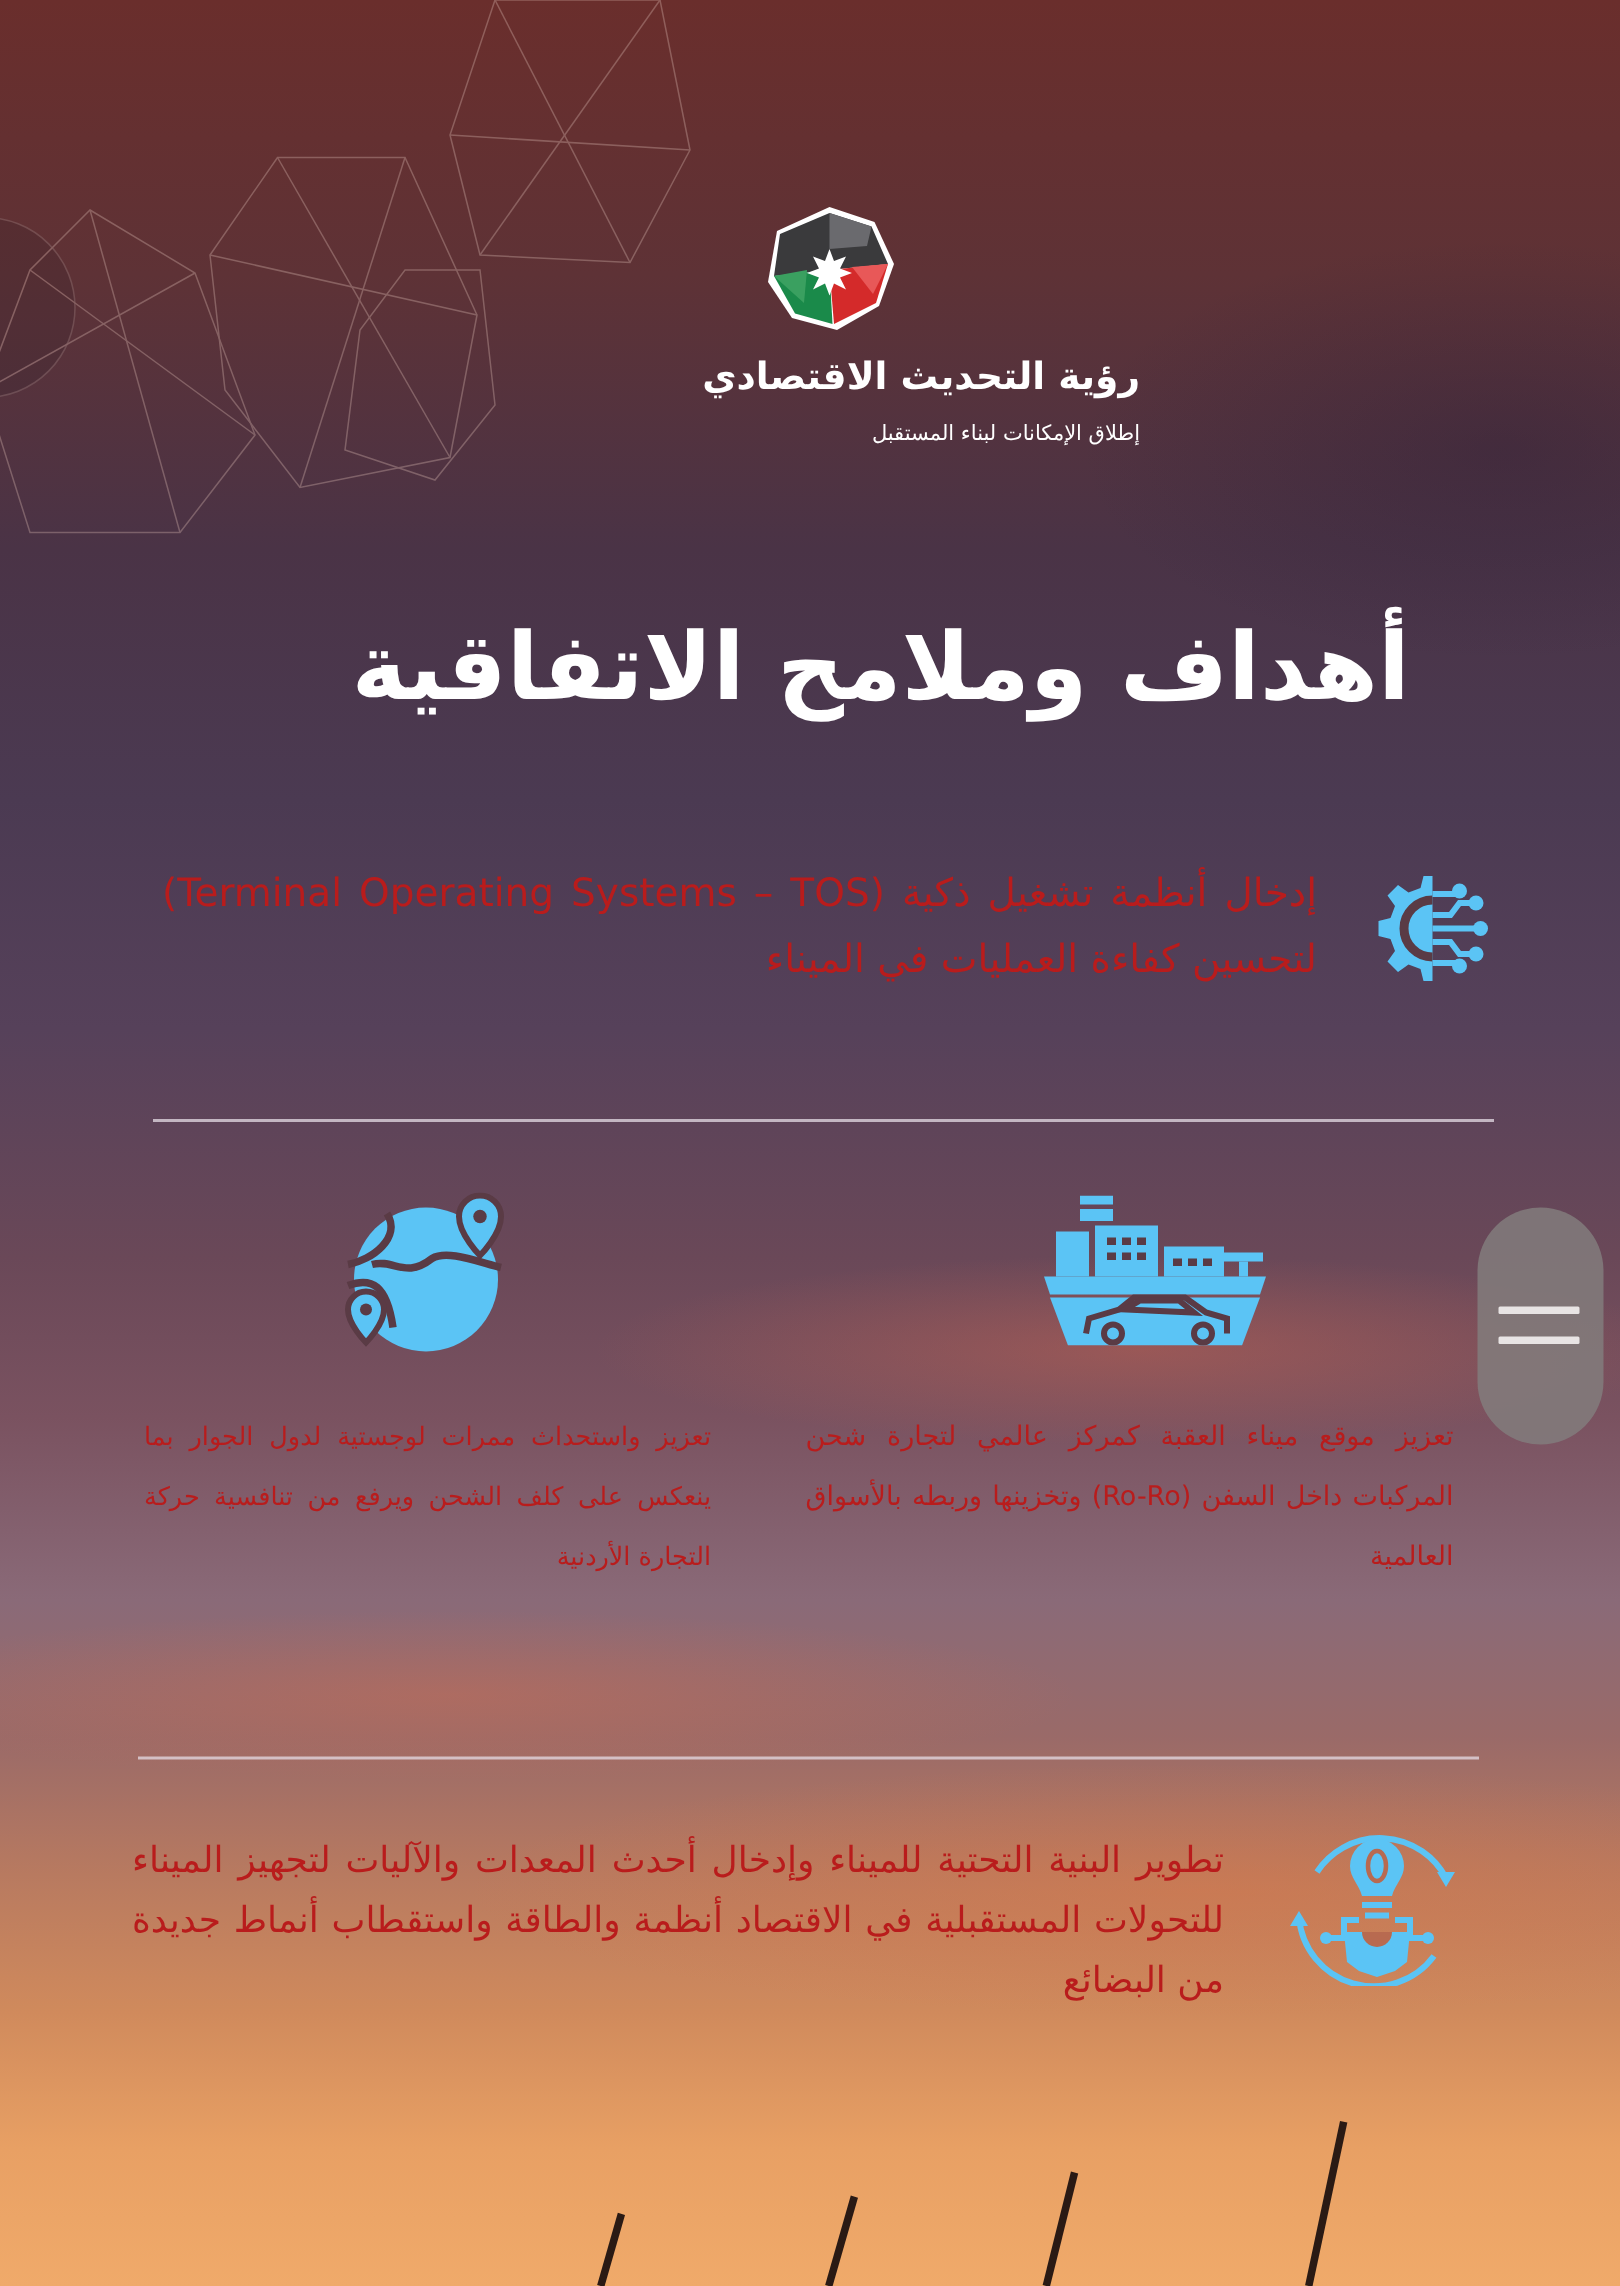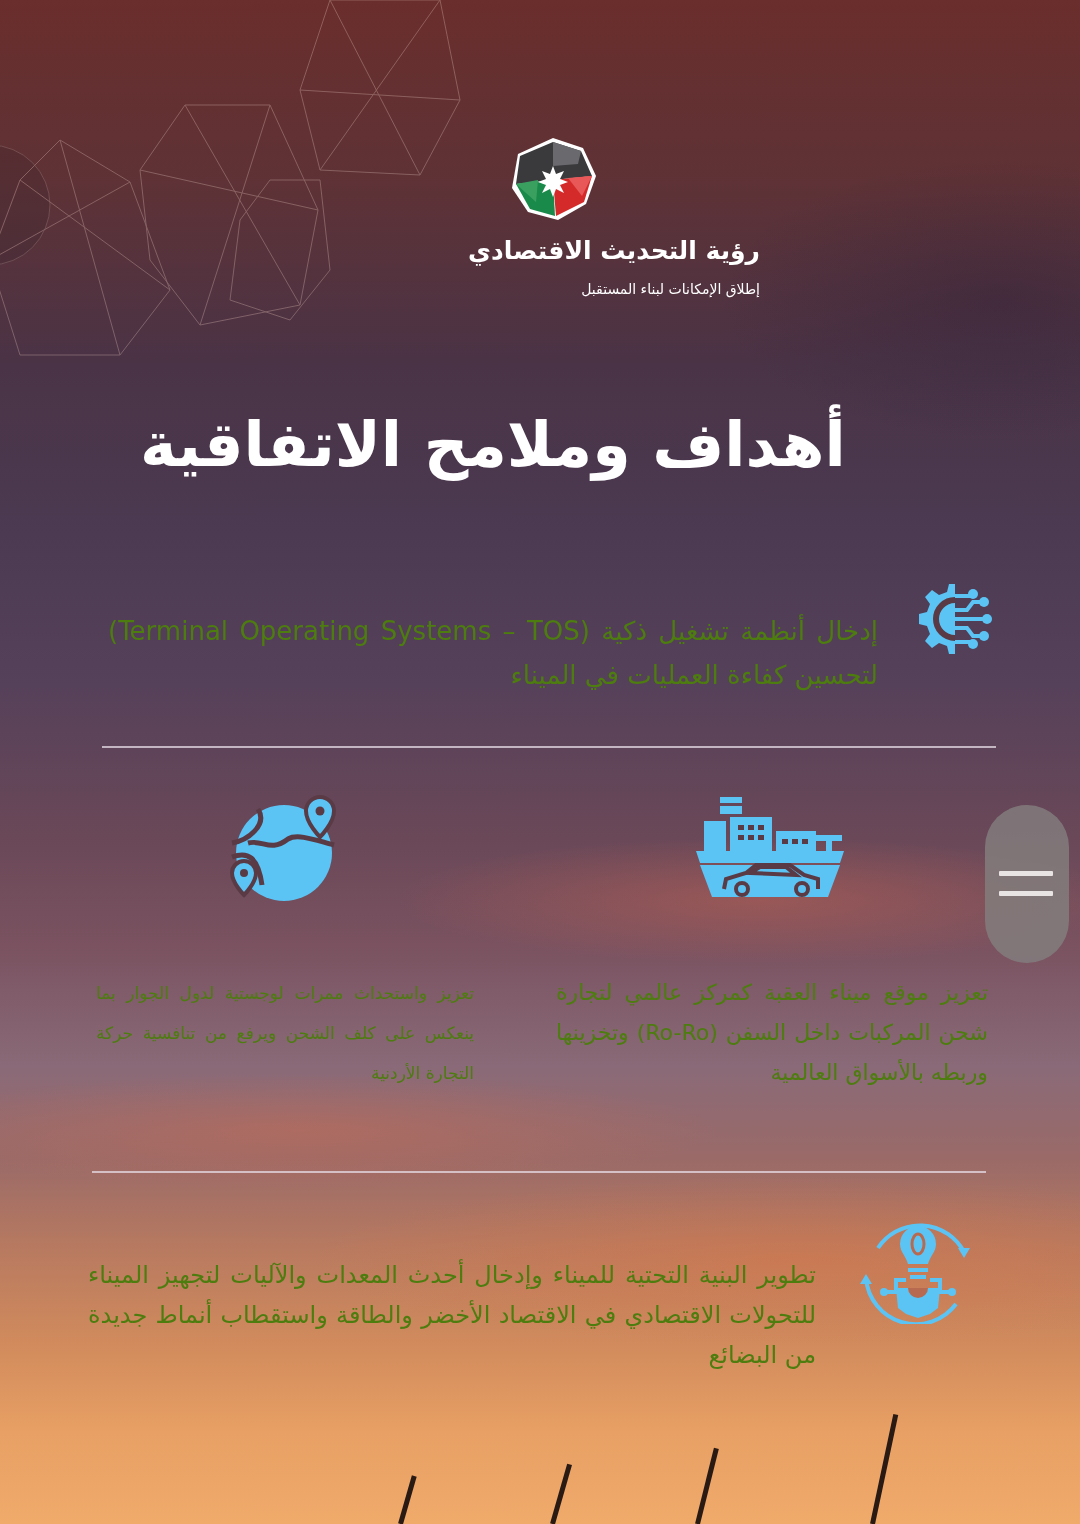--- a/index.html
+++ b/index.html
@@ -9,24 +9,24 @@
   .bg-glow{position:absolute;inset:0;pointer-events:none;
     background:
       radial-gradient(ellipse 520px 90px at 760px 900px, rgba(200,100,80,0.45), transparent 70%),
       radial-gradient(ellipse 600px 80px at 300px 1130px, rgba(210,110,80,0.4), transparent 70%),
       radial-gradient(ellipse 700px 120px at 800px 1260px, rgba(220,120,70,0.45), transparent 70%),
       radial-gradient(ellipse 400px 200px at 1000px 300px, rgba(40,30,55,0.35), transparent 70%);}
   .pattern{position:absolute;left:0;top:0;width:640px;height:380px;opacity:0.35;}
   .logo{position:absolute;left:508px;top:136px;width:90px;height:86px;}
   .brand-title{position:absolute;left:360px;width:400px;top:236px;text-align:right;font-size:25px;font-weight:bold;direction:rtl;}
   .brand-sub{position:absolute;left:360px;width:400px;top:281px;text-align:right;font-size:14px;direction:rtl;}
-  .page-title{position:absolute;left:140px;width:800px;top:408px;text-align:left;font-size:62px;font-weight:bold;direction:rtl;letter-spacing:1px;}
-  .item-text{position:absolute;direction:rtl;text-align:justify;text-align-last:right;font-size:26px;line-height:44px;color:#4d7c0f;margin-top:35px;}
+  .page-title{position:absolute;left:140px;width:800px;top:408px;text-align:right;font-size:62px;font-weight:bold;direction:rtl;letter-spacing:1px;}
+  .item-text{position:absolute;direction:rtl;text-align:justify;text-align-last:right;font-size:26px;line-height:44px;color:#b91c1c;}
   .t1{left:108px;width:770px;top:574px;}
-  .t2{left:556px;width:432px;top:938px;line-height:40px;font-size:22px;}
+  .t2{left:537px;width:432px;top:938px;line-height:40px;font-size:18px;}
   .t3{left:96px;width:378px;top:938px;line-height:40px;font-size:17px;}
   .t4{left:88px;width:728px;top:1220px;line-height:40px;font-size:24px;}
   .divider{position:absolute;height:2px;background:rgba(230,220,230,0.75);}
   .icon{position:absolute;}
   .scroll-handle{position:absolute;left:985px;top:805px;width:84px;height:158px;border-radius:42px;background:rgba(130,125,125,0.85);}
   .scroll-handle .bar{position:absolute;left:14px;width:54px;height:5px;background:#e8e4e4;border-radius:1px;}
   .crane{position:absolute;bottom:0;background:#2a1a14;width:5px;transform-origin:bottom center;}
 </style>
 </head>
 <body>
@@ -151,21 +151,21 @@
   <path d="M4 66 L10 56 L16 66 Z" fill="#5bc4f5"></path>
   <circle cx="28" cy="74" r="4" fill="#5bc4f5"></circle>
     <circle cx="96" cy="74" r="4" fill="#5bc4f5"></circle>
   <path d="M62 8 a18 18 0 0 1 18 18 c0 8 -6 12 -8 20 H52 c-2 -8 -8 -12 -8 -20 a18 18 0 0 1 18 -18z" fill="#5bc4f5"></path>
   <path d="M62 16 a6 10 0 0 1 0 20 a6 10 0 0 1 0 -20" fill="none" stroke="#b86a50" stroke-width="3"></path>
   <rect x="52" y="50" width="20" height="4" fill="#5bc4f5"></rect>
     <rect x="54" y="57" width="16" height="4" fill="#5bc4f5"></rect>
   <path d="M40 70 H84 L82 90 L74 96 L62 100 L50 96 L42 90 Z" fill="#5bc4f5"></path>
   <path d="M52 70 A10 10 0 0 0 72 70" fill="#b86a50"></path>
 </svg>
-<div class="item-text t4">تطوير البنية التحتية للميناء وإدخال أحدث المعدات والآليات لتجهيز الميناء للتحولات الاقتصادي في الاقتصاد الأخضر والطاقة واستقطاب أنماط جديدة من البضائع</div>
+<div class="item-text t4">تطوير البنية التحتية للميناء وإدخال أحدث المعدات والآليات لتجهيز الميناء للتحولات المستقبلية في الاقتصاد أنظمة والطاقة واستقطاب أنماط جديدة من البضائع</div>
 
 <div class="crane" style="left:398px;height:50px;transform:rotate(16deg)"></div>
 <div class="crane" style="left:550px;height:62px;transform:rotate(16deg)"></div>
 <div class="crane" style="left:695px;height:78px;transform:rotate(14deg)"></div>
 <div class="crane" style="left:870px;height:112px;transform:rotate(12deg)"></div>
 
 <div class="scroll-handle">
   <div class="bar" style="top:66px"></div>
   <div class="bar" style="top:86px"></div>
 </div>

